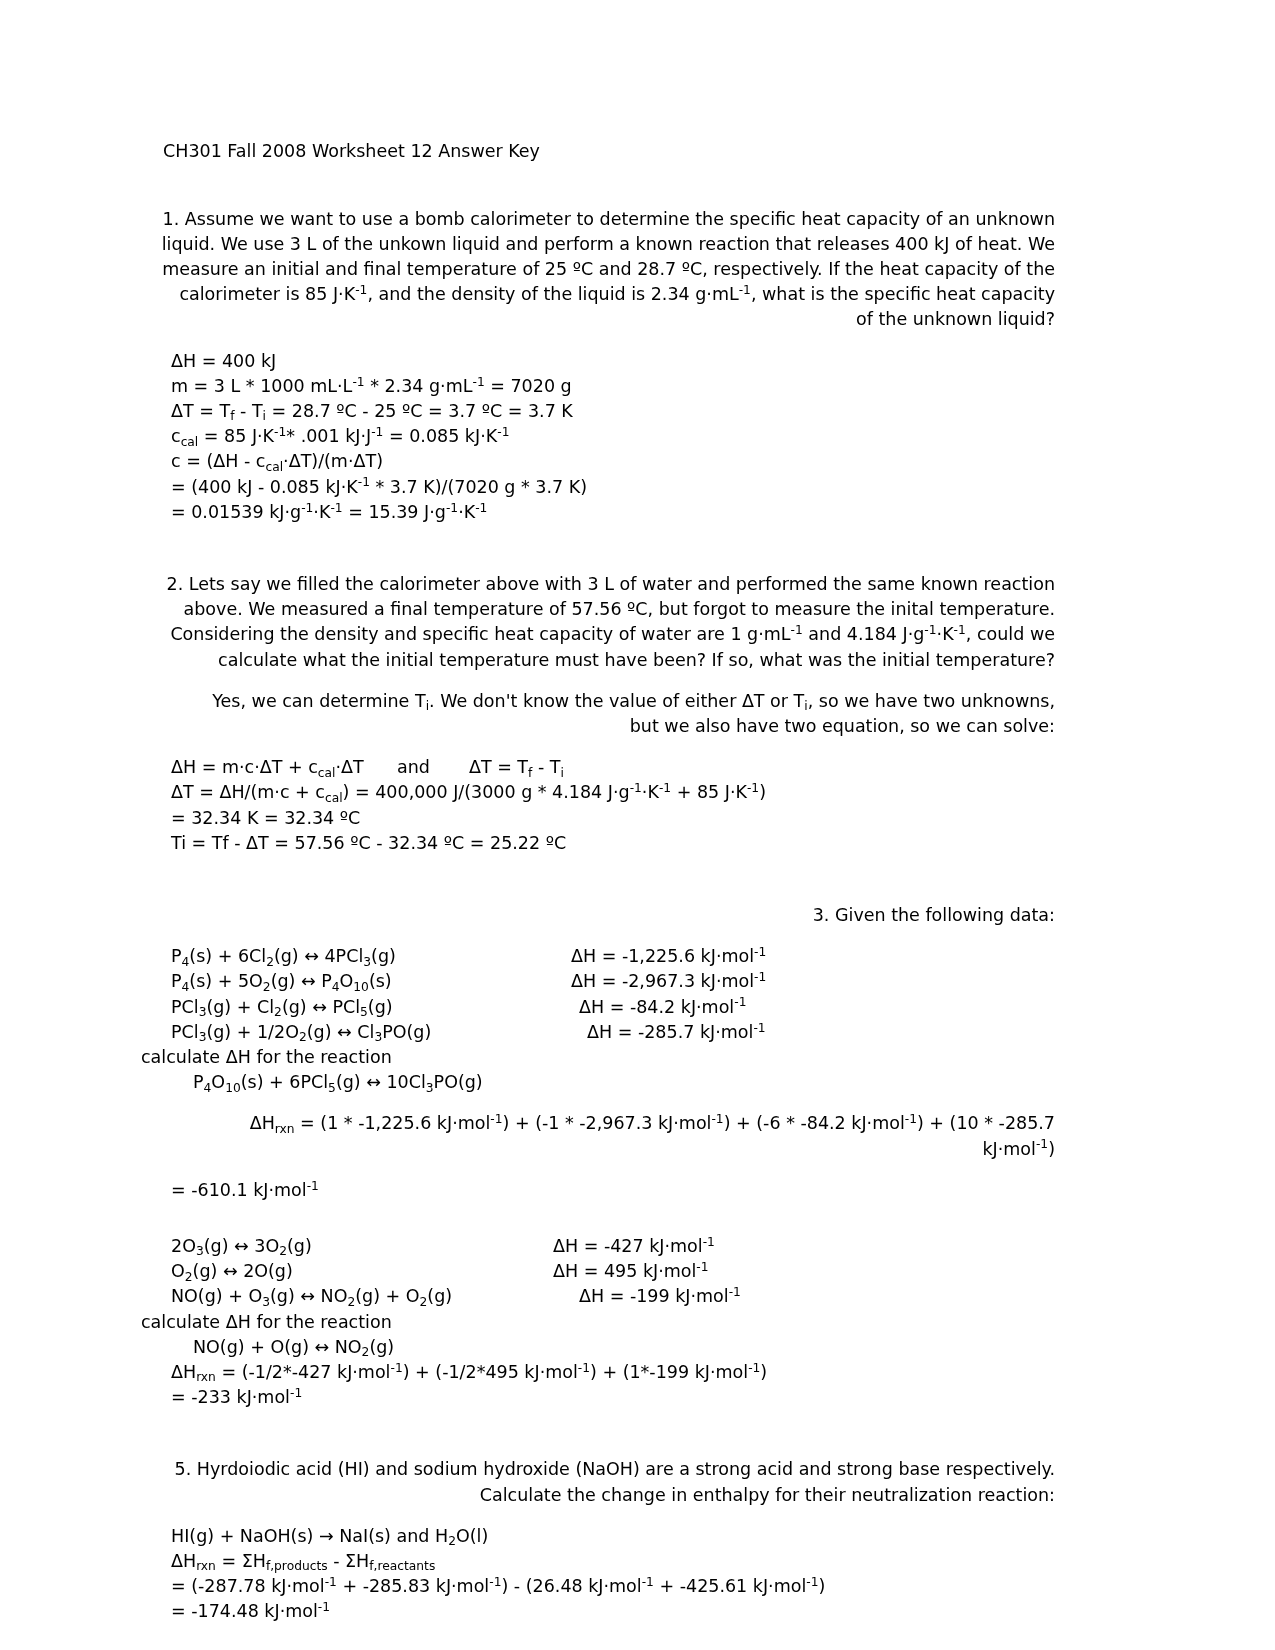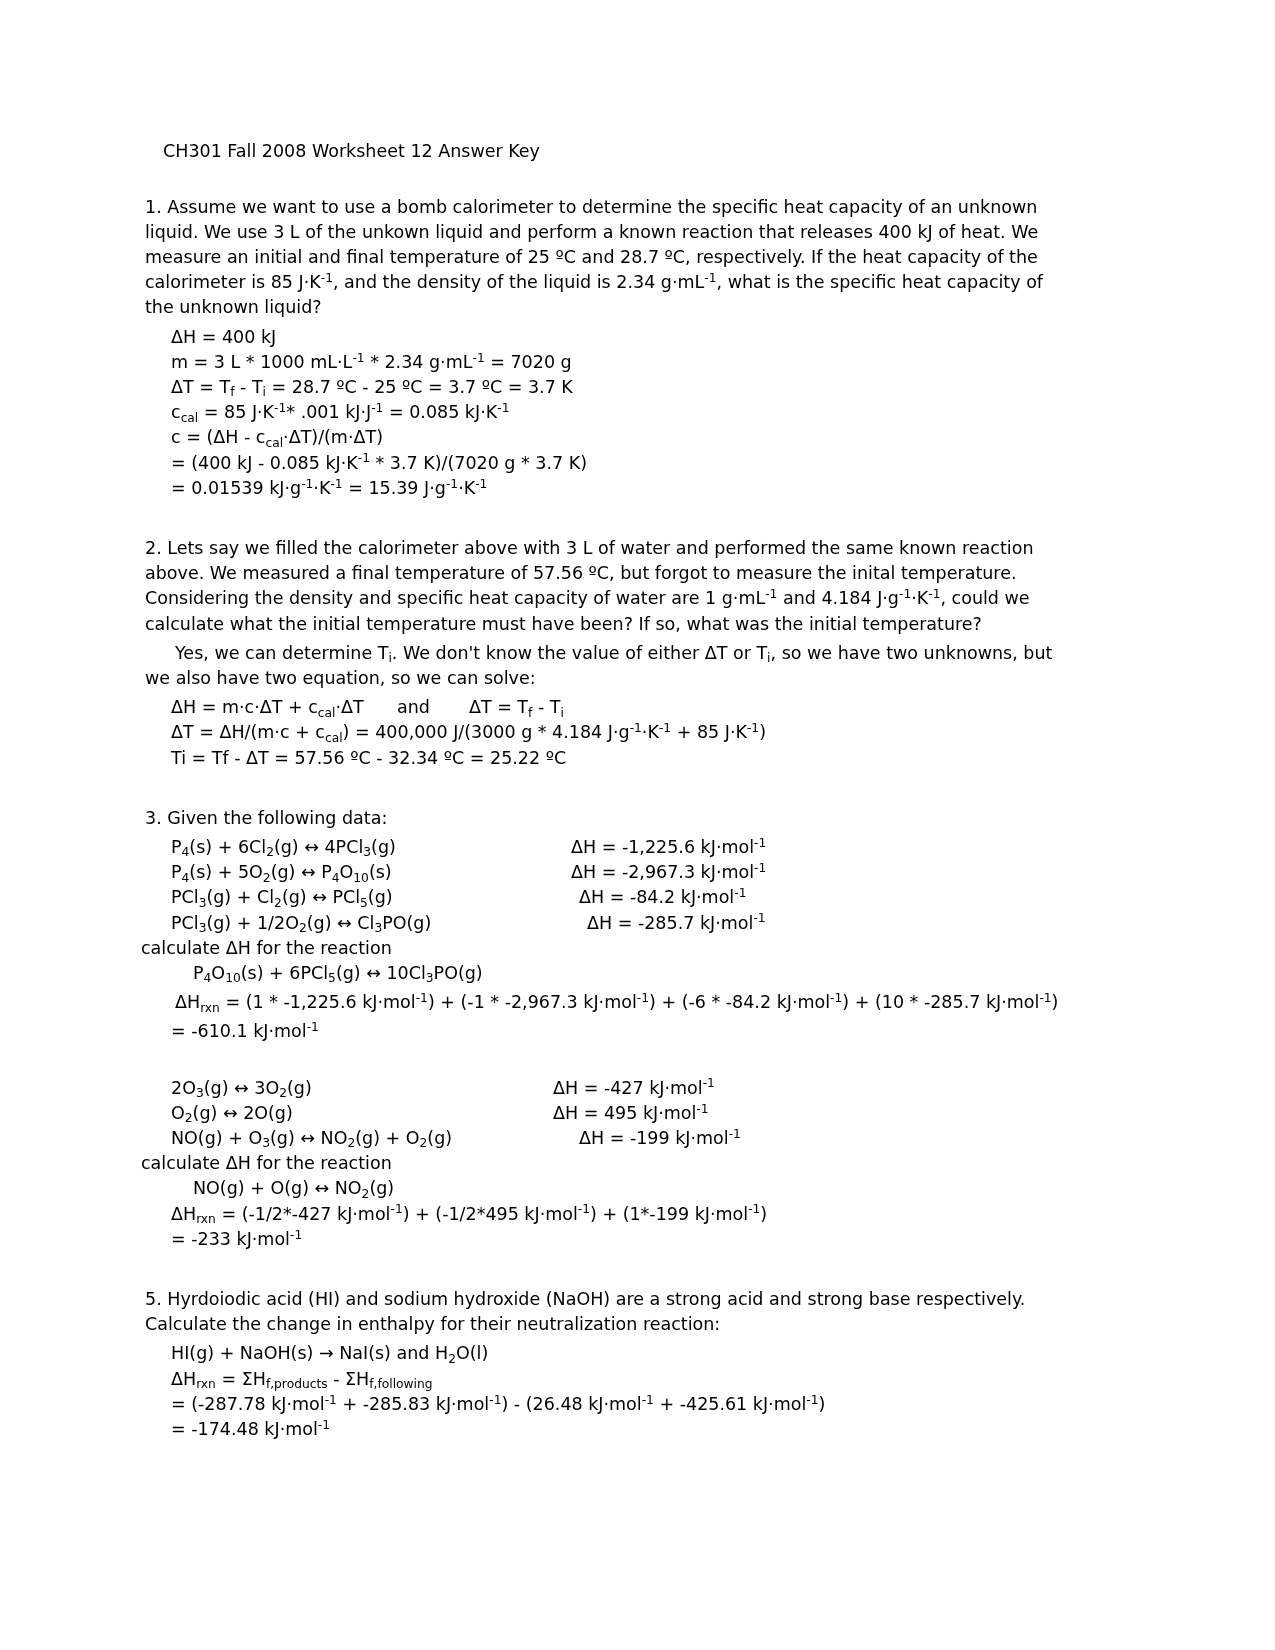--- a/index.html
+++ b/index.html
@@ -24,22 +24,22 @@
   .doc-title {
     font-size: 17.5px;
     line-height: 1.0;
     padding-top: 143px;
     padding-left: 22px;
     white-space: nowrap;
   }
   .para {
     font-size: 17.5px;
     line-height: 25.2px;
-    margin: 4px;
-    text-align: left;
+    margin: 16px;
+    text-align: right;
   }
   .q-block {
     margin-top: 0;
   }
   .spacer-q {
     height: 31px;
   }
   .spacer-top1 {
     height: 30px;
   }
@@ -118,20 +118,21 @@
 
   <div class="spacer-q"></div>
 
   <div class="q-block">
     <p class="para"><span>2. Lets say we filled the calorimeter above with 3 L of water and performed the same known reaction above. We measured a final temperature of 57.56 </span><span class="nw"><span>ºC</span></span><span>, but forgot to measure the inital temperature. Considering the density and specific heat capacity of water are 1 g·mL</span><sup>-1</sup><span> and 4.184 J·g</span><sup>-1</sup><span>·K</span><sup>-1</sup><span>,  could we calculate what the initial temperature must have been? If so, what was the initial temperature?</span></p>
 
     <p class="para first-indent"><span>Yes, we can determine T</span><sub>i</sub><span>. We don't know the value of either ΔT or T</span><sub>i</sub><span>, so we have two unknowns, but we also have two equation, so we can solve:</span></p>
 
     <span class="ind">ΔH = m·c·ΔT + c<sub>cal</sub>·ΔT      and       ΔT = T<sub>f</sub> - T<sub>i</sub></span>
     <span class="ind">ΔT = ΔH/(m·c + c<sub>cal</sub>) = 400,000 J/(3000 g * 4.184 J·g<sup>-1</sup>·K<sup>-1</sup> + 85 J·K<sup>-1</sup>)</span>
+    <span class="ind">= 32.34 K = 32.34 ºC</span>
     <span class="ind">Ti = Tf - ΔT = 57.56 ºC - 32.34 ºC = 25.22 ºC</span>
   </div>
 
   <div class="spacer-q"></div>
 
   <div class="q-block">
     <p class="para">3. Given the following data:</p>
 
     <span class="eqrow"><span class="lhs" style="width:400px">P<sub>4</sub>(s) + 6Cl<sub>2</sub>(g) ↔ 4PCl<sub>3</sub>(g)</span>ΔH = -1,225.6 kJ·mol<sup>-1</sup></span>
     <span class="eqrow"><span class="lhs" style="width:400px">P<sub>4</sub>(s) + 5O<sub>2</sub>(g) ↔ P<sub>4</sub>O<sub>10</sub>(s)</span>ΔH = -2,967.3 kJ·mol<sup>-1</sup></span>
@@ -157,18 +158,18 @@
     <span class="ind">ΔH<sub>rxn</sub> = (-1/2*-427 kJ·mol<sup>-1</sup>) + (-1/2*495 kJ·mol<sup>-1</sup>) + (1*-199 kJ·mol<sup>-1</sup>)</span>
     <span class="ind">= -233 kJ·mol<sup>-1</sup></span>
   </div>
 
   <div class="spacer-q"></div>
 
   <div class="q-block">
     <p class="para">5. Hyrdoiodic acid (HI) and sodium hydroxide (NaOH) are a strong acid and strong base respectively. Calculate the change in enthalpy for their neutralization reaction:</p>
 
     <span class="ind">HI(g) + NaOH(s) → NaI(s) and H<sub>2</sub>O(l)</span>
-    <span class="ind">ΔH<sub>rxn</sub> = ΣH<sub>f,products</sub> - ΣH<sub>f,following</sub></span>
+    <span class="ind">ΔH<sub>rxn</sub> = ΣH<sub>f,products</sub> - ΣH<sub>f,reactants</sub></span>
     <span class="ind">= (-287.78 kJ·mol<sup>-1</sup> + -285.83 kJ·mol<sup>-1</sup>) - (26.48 kJ·mol<sup>-1</sup> + -425.61 kJ·mol<sup>-1</sup>)</span>
     <span class="ind">= -174.48 kJ·mol<sup>-1</sup></span>
   </div>
 
 </div>
 
 </body></html>

